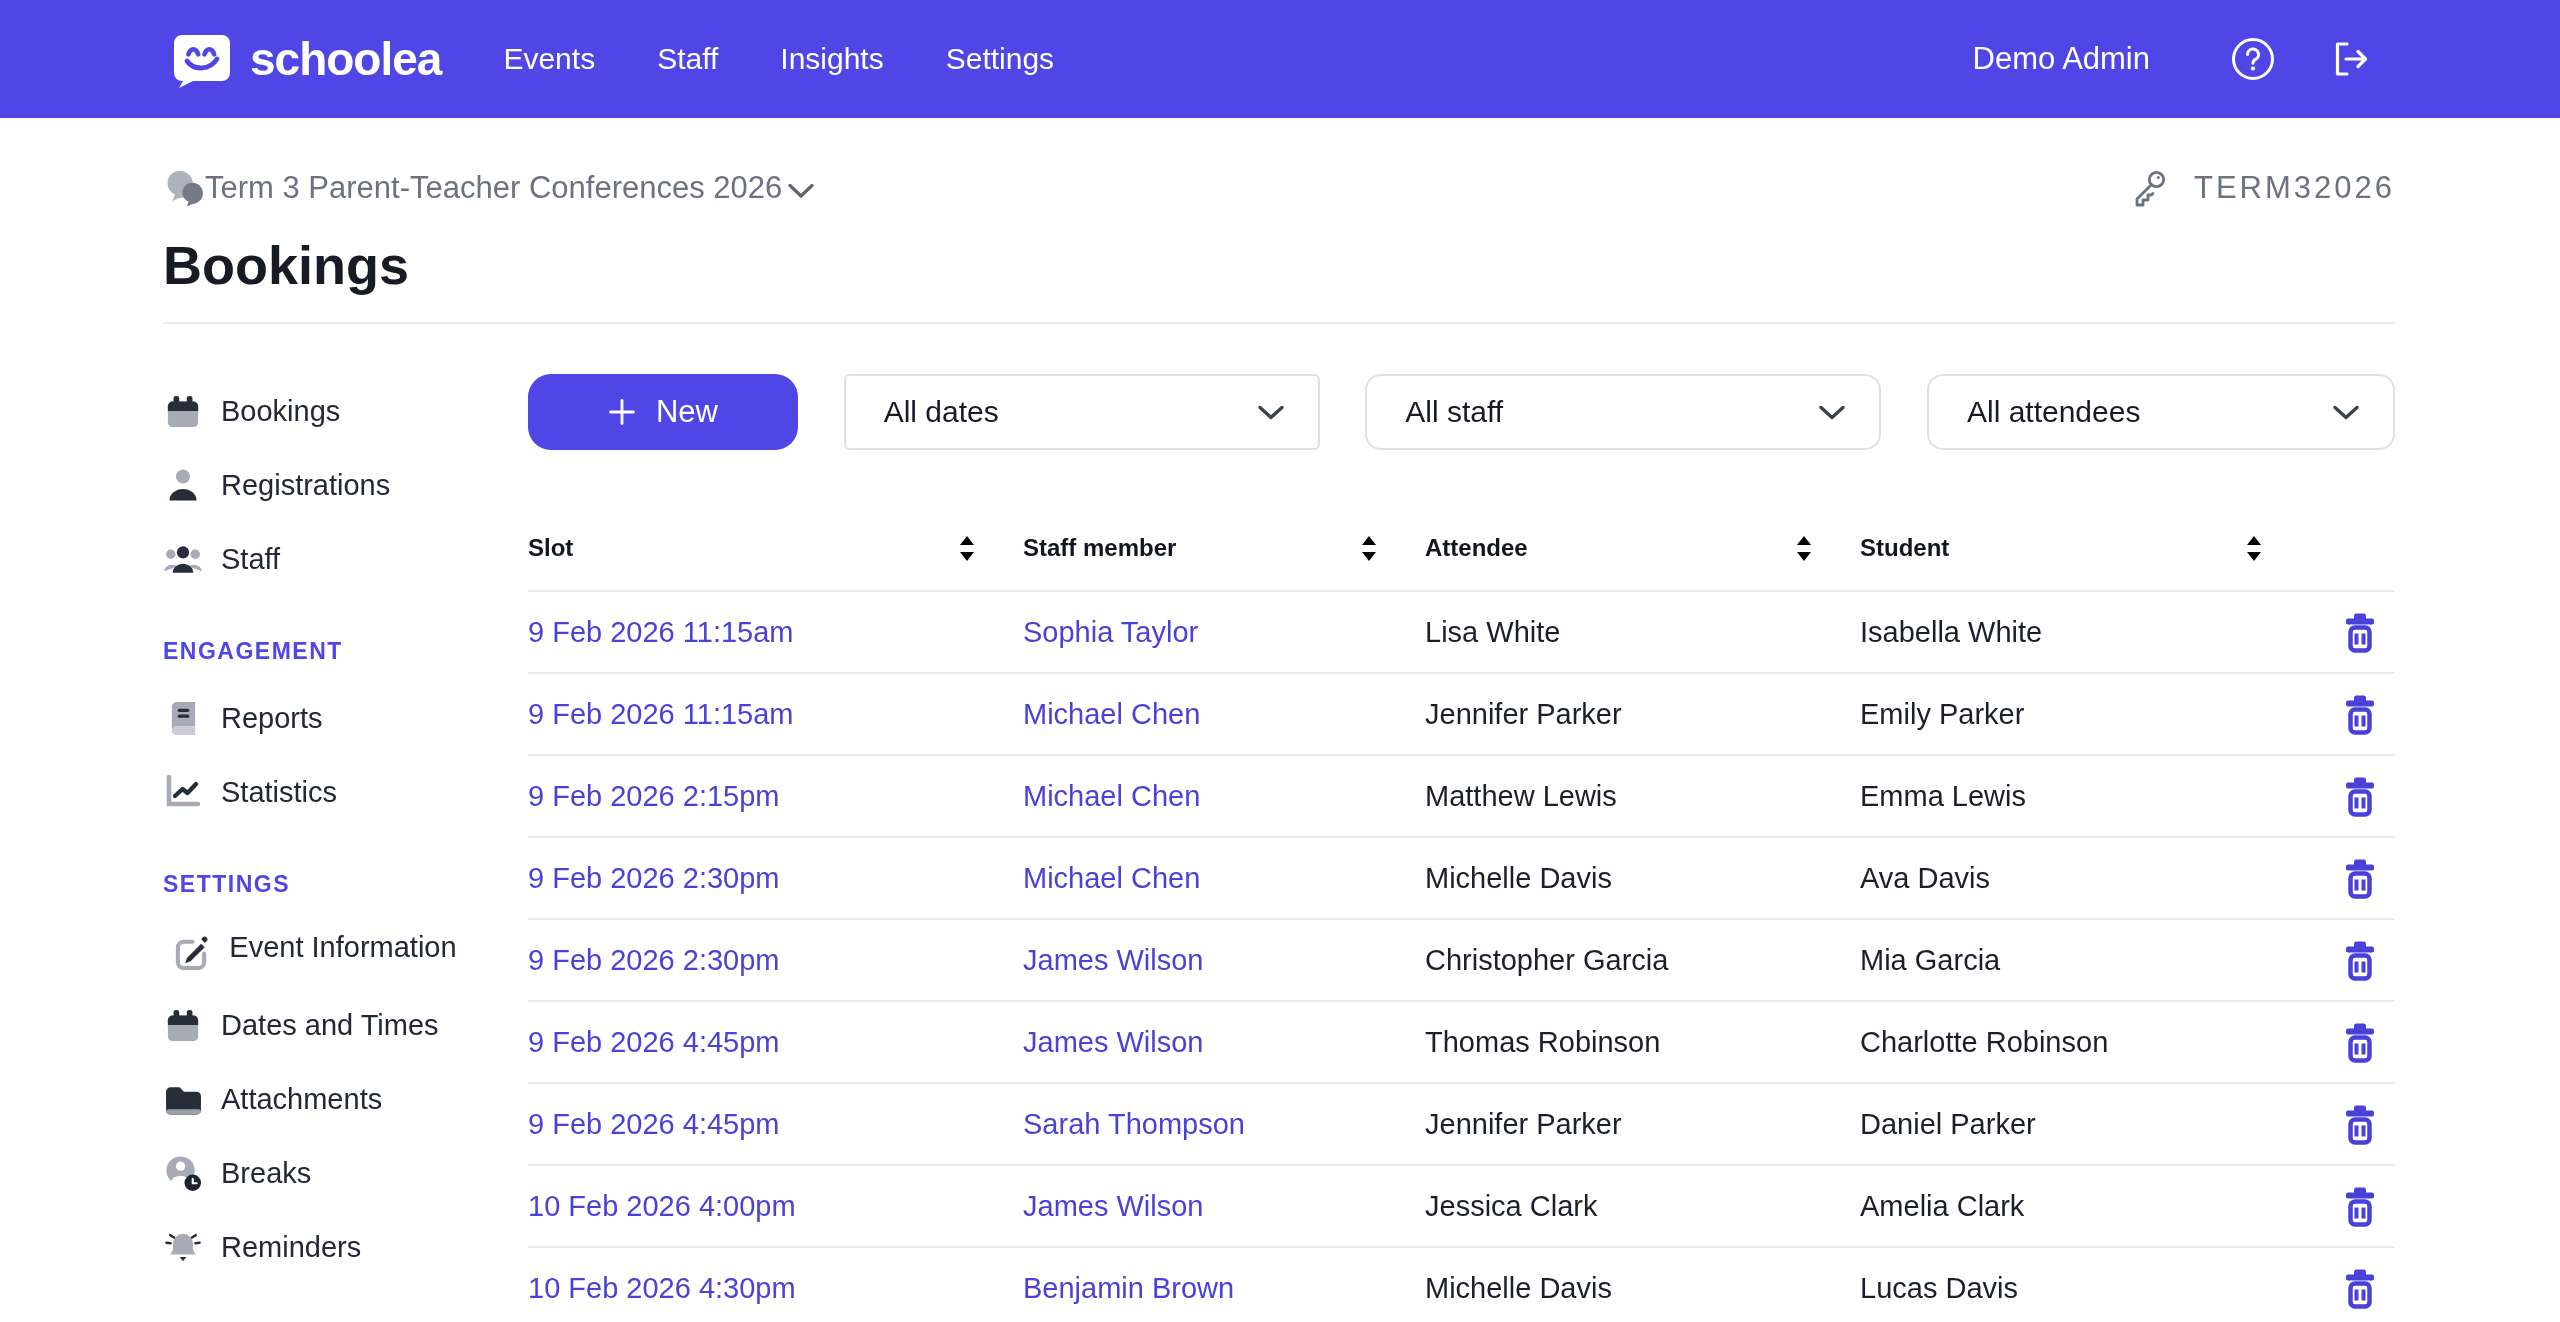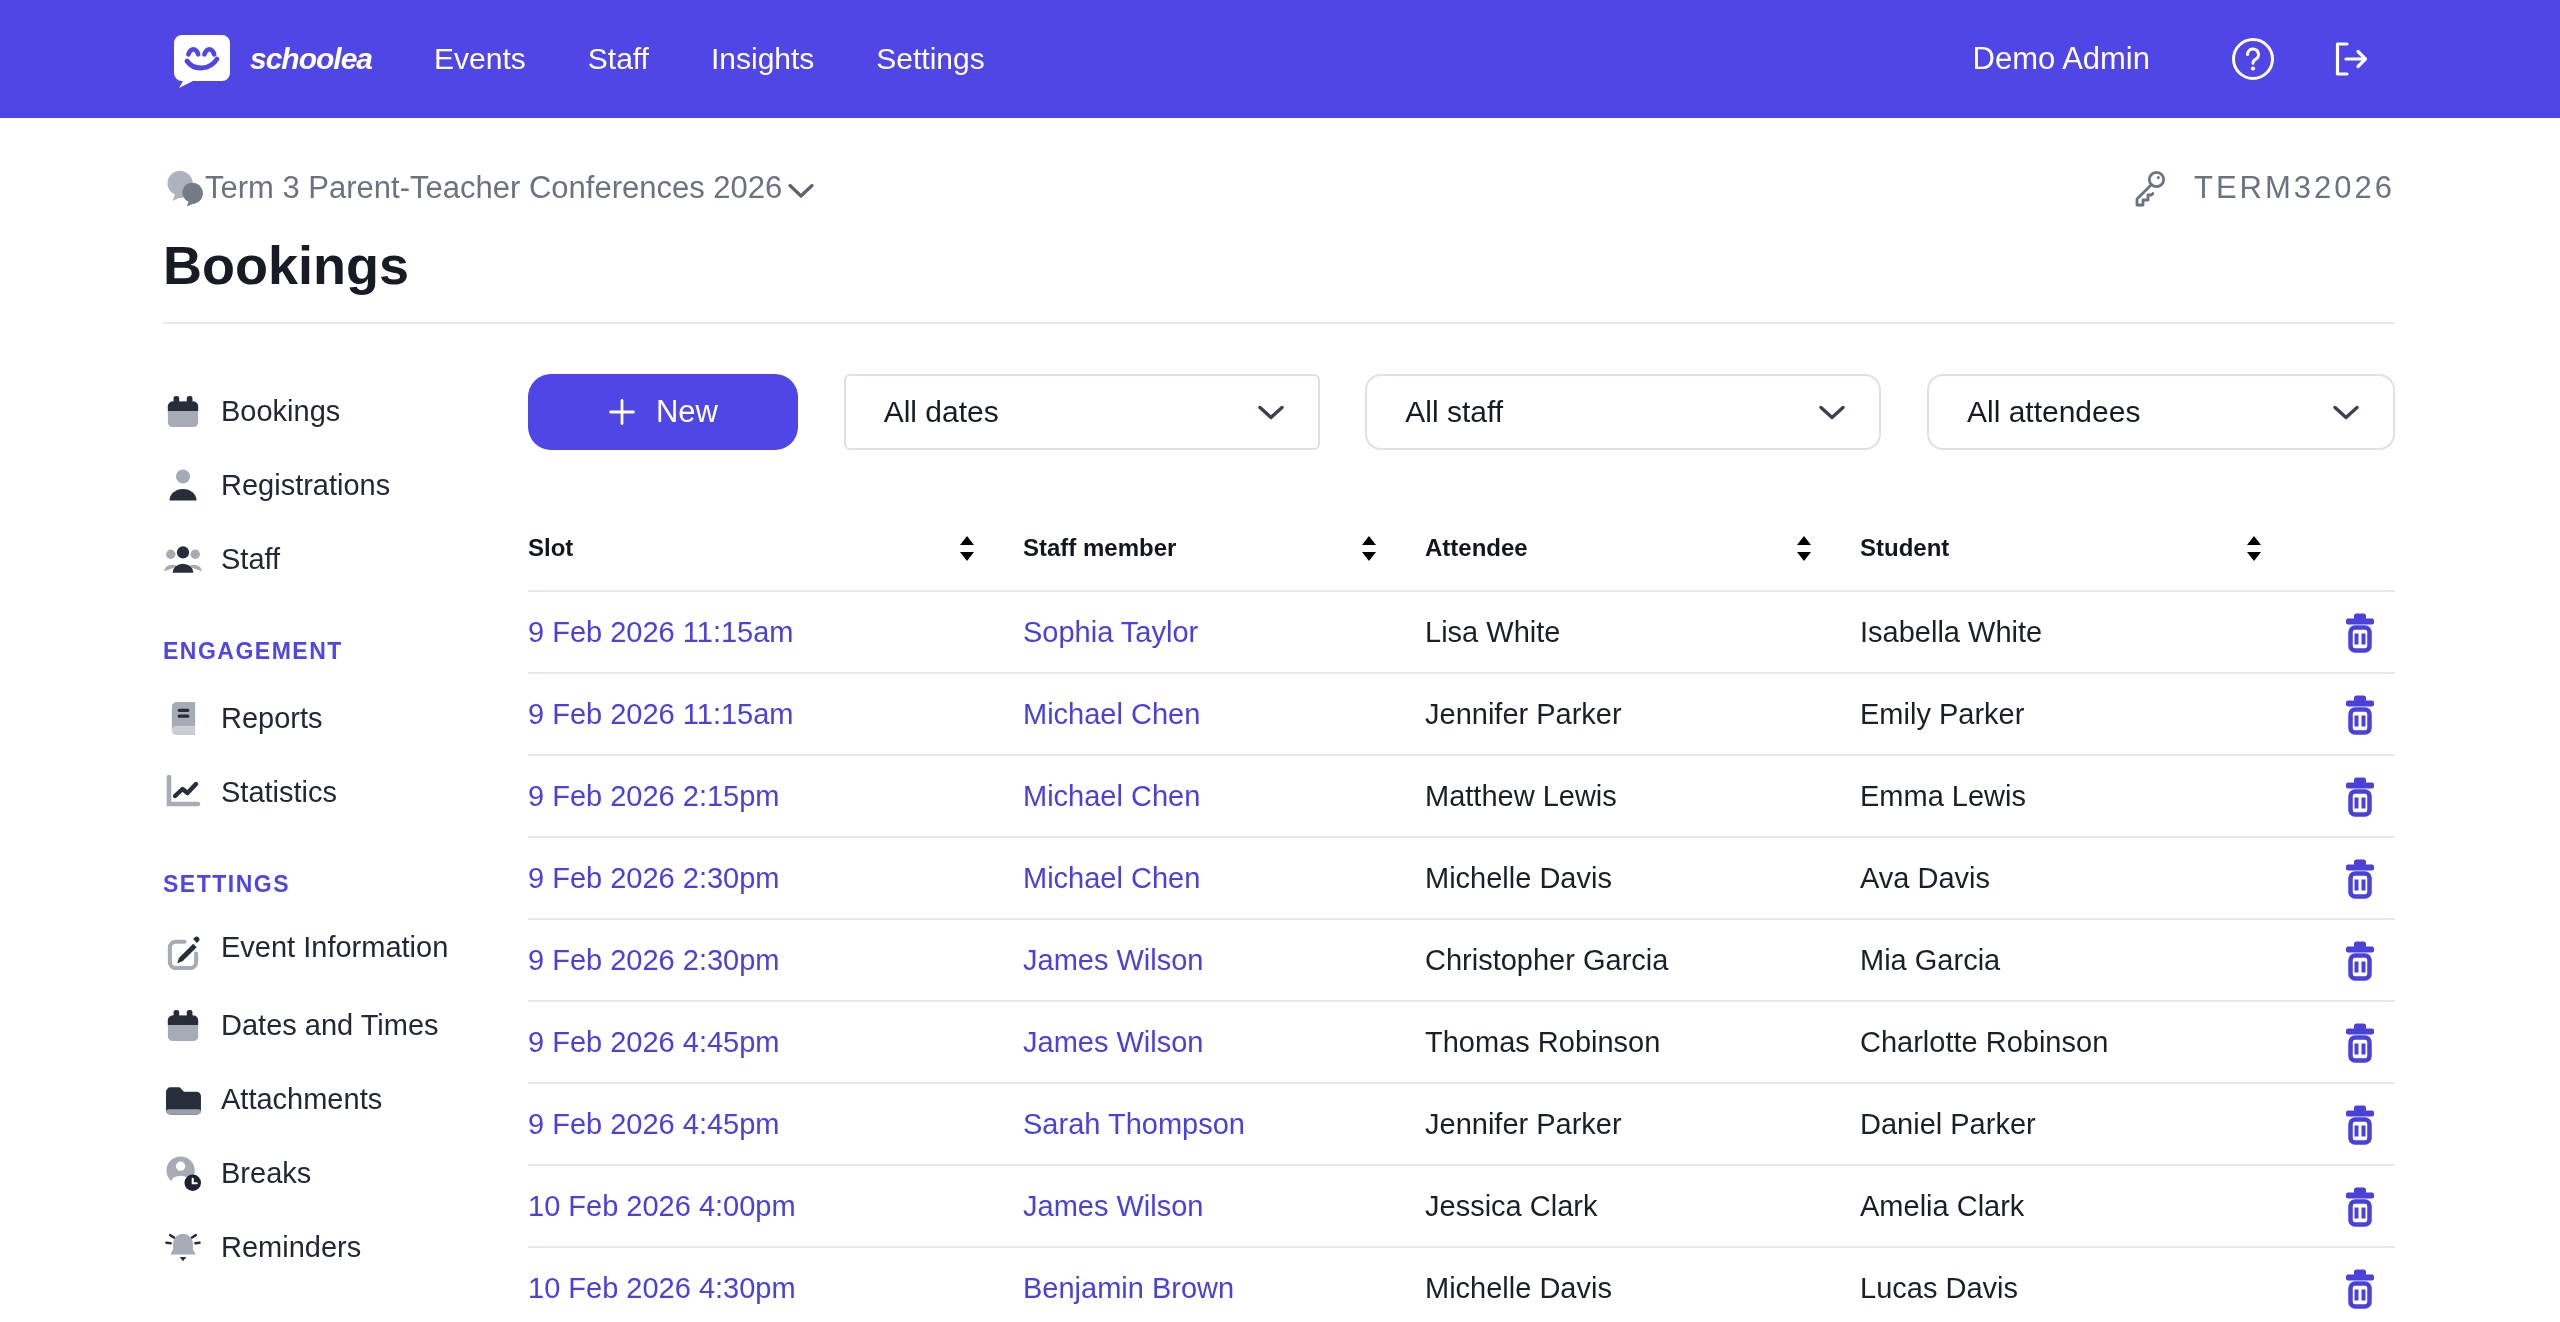--- a/index.html
+++ b/index.html
@@ -17,21 +17,21 @@
   }
   *{margin:0;padding:0;box-sizing:border-box;}
   html,body{width:2560px;height:1322px;overflow:hidden;background:#fff;
     font-family:"Liberation Sans", sans-serif;color:var(--ink);}
 
   
   .topbar{height:118px;background:var(--accent);display:flex;align-items:center;
     padding:0 186px 0 170px;color:#fff;}
   .brand{display:flex;align-items:center;gap:16px;margin-right:62px;cursor:pointer;}
   .brand-icon{width:64px;height:58px;display:block;}
-  .brand-name{font-size:30px;font-weight:700;letter-spacing:-1px;font-style:italic;}
+  .brand-name{font-size:46px;font-weight:700;letter-spacing:-1px;}
   .topnav{display:flex;gap:62px;font-size:30px;font-weight:500;}
   .topnav a{color:#fff;text-decoration:none;}
   .topbar-spacer{flex:1;}
   .topbar-user{font-size:31px;margin-right:80px;}
   .topbar-iconbtn{width:46px;height:46px;display:flex;align-items:center;justify-content:center;
     background:none;border:none;cursor:pointer;margin-left:0;}
   .topbar-iconbtn + .topbar-iconbtn{margin-left:52px;}
 
   
   .page{padding:0 165px 0 163px;}
@@ -46,21 +46,21 @@
 
   .page-title{margin-top:26px;font-size:54px;font-weight:700;color:#161b24;}
   .title-divider{margin-top:26px;border-bottom:2px solid var(--line);}
 
   
   .content{display:flex;margin-top:50px;align-items:flex-start;}
   .sidebar{width:302px;flex-shrink:0;}
   .side-item{display:flex;align-items:center;gap:18px;min-height:74px;cursor:pointer;
     font-size:29px;color:#222835;}
   .side-item .ic{width:40px;height:40px;flex-shrink:0;display:flex;align-items:center;justify-content:center;}
-  .side-item.wrap{align-items:flex-start;padding:12px 0;}
+  .side-item.wrap{align-items:flex-start;padding:12px 0;justify-content:center;}
   .side-item.wrap .ic{margin-top:6px;}
   .side-item.wrap .lbl{line-height:1.45;}
   .side-section-title{margin:42px 0 16px 0;font-size:23px;font-weight:700;
     letter-spacing:1.5px;color:var(--accent);}
 
   .main{flex:1;margin-left:63px;}
 
   
   .toolbar{display:flex;justify-content:space-between;height:76px;}
   .btn-new{width:270px;height:76px;border:none;border-radius:23px;background:var(--accent);

